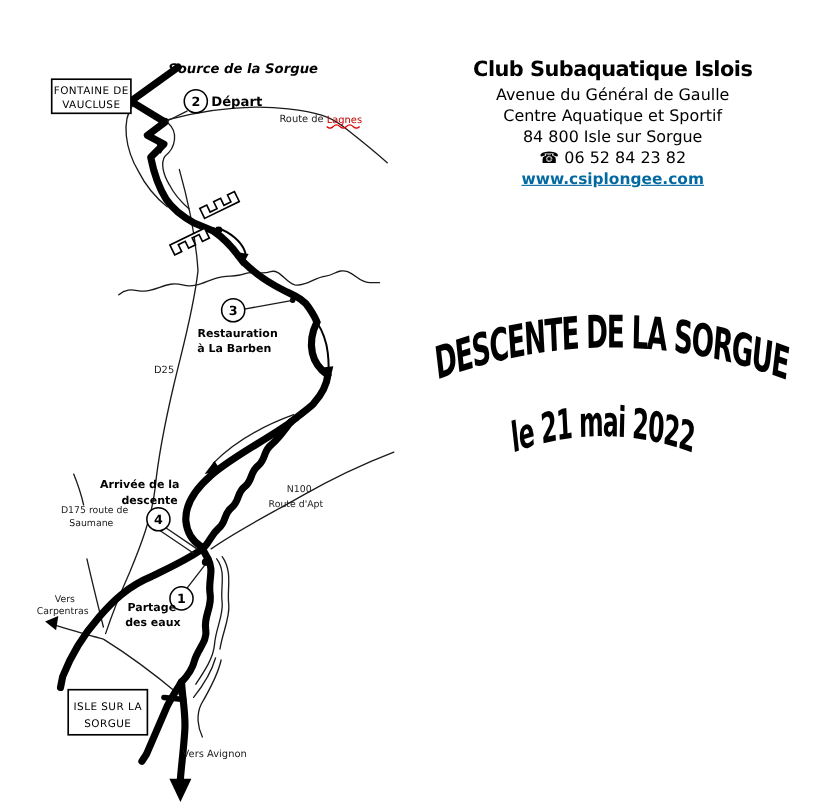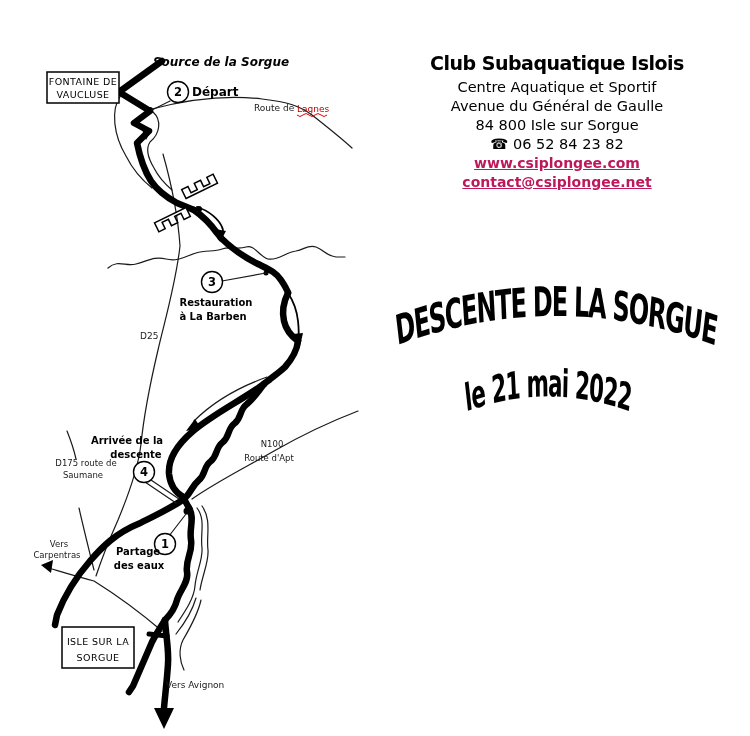--- a/index.html
+++ b/index.html
@@ -17,21 +17,21 @@
   .boxtxt{font-family:"DejaVu Sans",sans-serif;font-size:9.5px;letter-spacing:.4px;text-anchor:middle;fill:#000;}
   .lblB10{font-family:"DejaVu Sans",sans-serif;font-size:10px;font-weight:bold;text-anchor:middle;fill:#000;}
   .lblB12{font-family:"DejaVu Sans",sans-serif;font-size:12px;font-weight:bold;fill:#000;}
   .lblR{font-family:"DejaVu Sans",sans-serif;font-size:8.5px;fill:#1a1a1a;text-anchor:middle;}
   .lblRs{font-family:"DejaVu Sans",sans-serif;font-size:9px;fill:#1a1a1a;}
   .bridge{fill:#fff;stroke:#000;stroke-width:1.5px;stroke-linejoin:miter;}
   .bigtitle{font-family:"DejaVu Sans",sans-serif;font-weight:bold;fill:#000;}
   .club-block{position:absolute;left:382px;top:48px;width:350px;text-align:center;color:#000;}
   .club-name{font-size:19px;font-weight:bold;letter-spacing:-.5px;line-height:30px;margin:0;}
   .club-line{font-size:14.5px;line-height:19px;}
-  .club-link{display:block;font-size:14px;font-weight:bold;line-height:19px;color:#be185d;text-decoration:underline;cursor:pointer;text-align:center;}
+  .club-link{display:block;font-size:14px;font-weight:bold;line-height:19px;color:#0369a1;text-decoration:underline;cursor:pointer;text-align:center;}
 </style>
 </head>
 <body>
 
 <svg id="mapsvg" width="750" height="736" viewBox="0 0 750 736" xmlns="http://www.w3.org/2000/svg">
   <defs>
     <path id="arcTitle" d="M-252,14 Q0,-40 252,14"></path>
     <path id="arcDate" d="M-132,9 Q0,-19 132,9"></path>
   </defs>
 
@@ -148,19 +148,18 @@
   </g>
   <g transform="translate(548,402) scale(0.63,1.12)">
     <text class="bigtitle" font-size="34" letter-spacing="-1.5" text-anchor="middle">
       <textPath href="#arcDate" startOffset="50%">le 21 mai 2022</textPath>
     </text>
   </g>
 </svg>
 
 <div class="club-block">
   <div class="club-name">Club Subaquatique Islois</div>
+  <div class="club-line">Avenue du Général de Gaulle</div>
   <div class="club-line">Centre Aquatique et Sportif</div>
-  <div class="club-line">Avenue du Général de Gaulle</div>
   <div class="club-line">84 800 Isle sur Sorgue</div>
   <div class="club-line">☎ 06 52 84 23 82</div>
   <a class="club-link">www.csiplongee.com</a>
-  <a class="club-link">contact@csiplongee.net</a>
 </div>
 
 </body></html>

